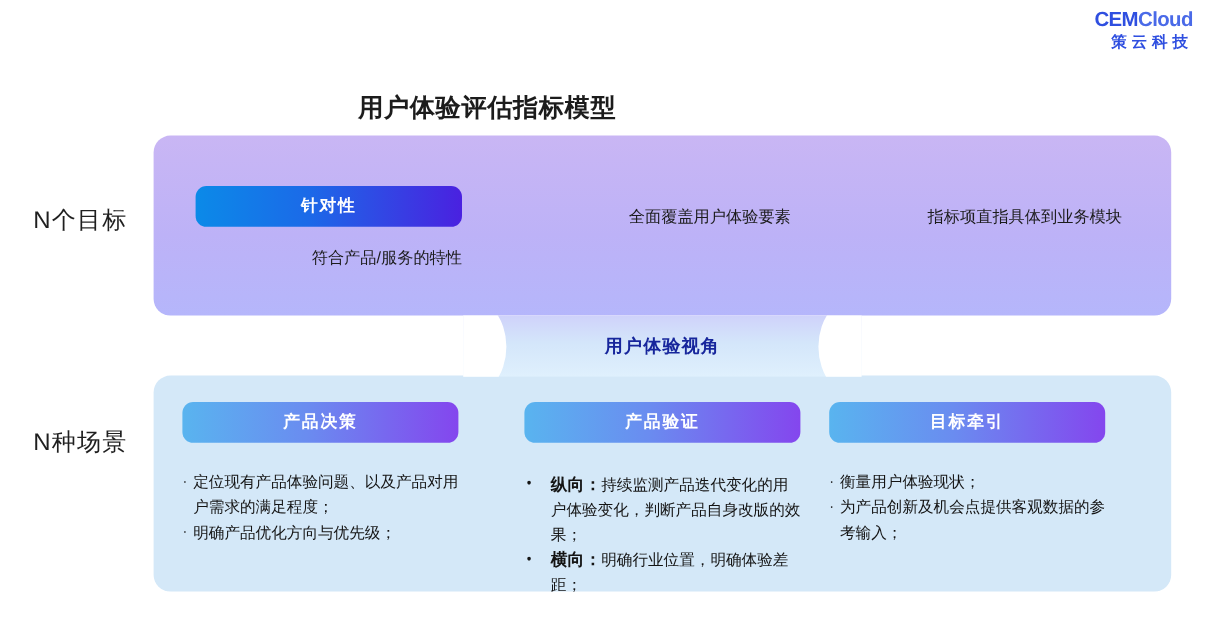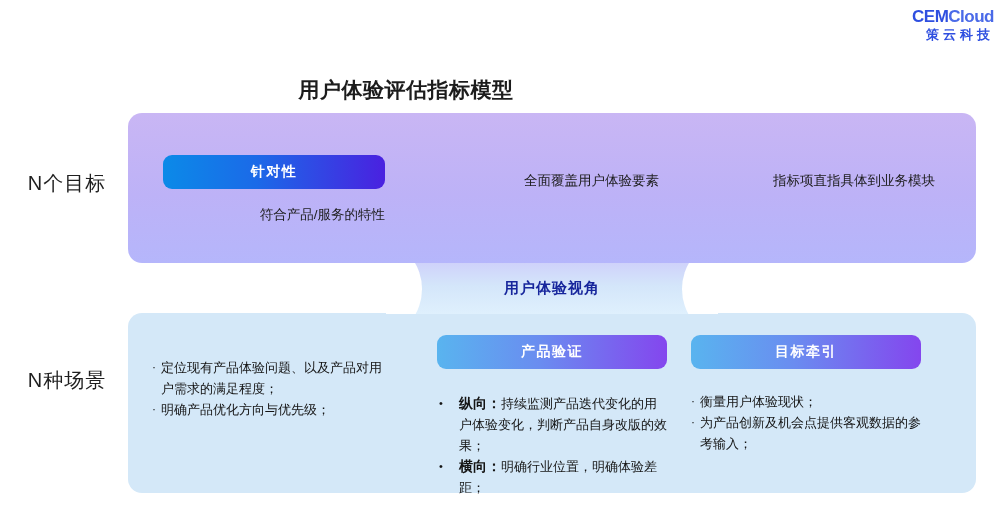--- a/index.html
+++ b/index.html
@@ -59,21 +59,21 @@
   .row-label {
     position: absolute;
     left: 8px;
     width: 118px;
     text-align: center;
     font-size: 20px;
     color: #1f1f1f;
     letter-spacing: 1px;
   }
   .row-label.goals   { top: 170px; }
-  .row-label.scenes  { top: 355px; margin-top: 12px; }
+  .row-label.scenes  { top: 355px; }
 
   
   .panel {
     position: absolute;
     border-radius: 14px;
   }
   .panel-goals {
     left: 128px;
     top: 113px;
     width: 848px;
@@ -226,20 +226,21 @@
   <div class="goal-desc">全面覆盖用户体验要素</div>
 </div>
 
 <div class="col col-goals c3">
   <div class="goal-desc">
     <div>指标项直指具体到业务模块</div>
   </div>
 </div>
 
 <div class="col col-scenes c1">
+  <div class="pill pill-soft">产品决策</div>
   <div class="bullets tight">
     <div class="bullet">
       <span class="bullet-dot">·</span>
       <span class="bullet-text">定位现有产品体验问题、以及产品对用户需求的满足程度；</span>
     </div>
     <div class="bullet">
       <span class="bullet-dot">·</span>
       <span class="bullet-text">明确产品优化方向与优先级；</span>
     </div>
   </div>

